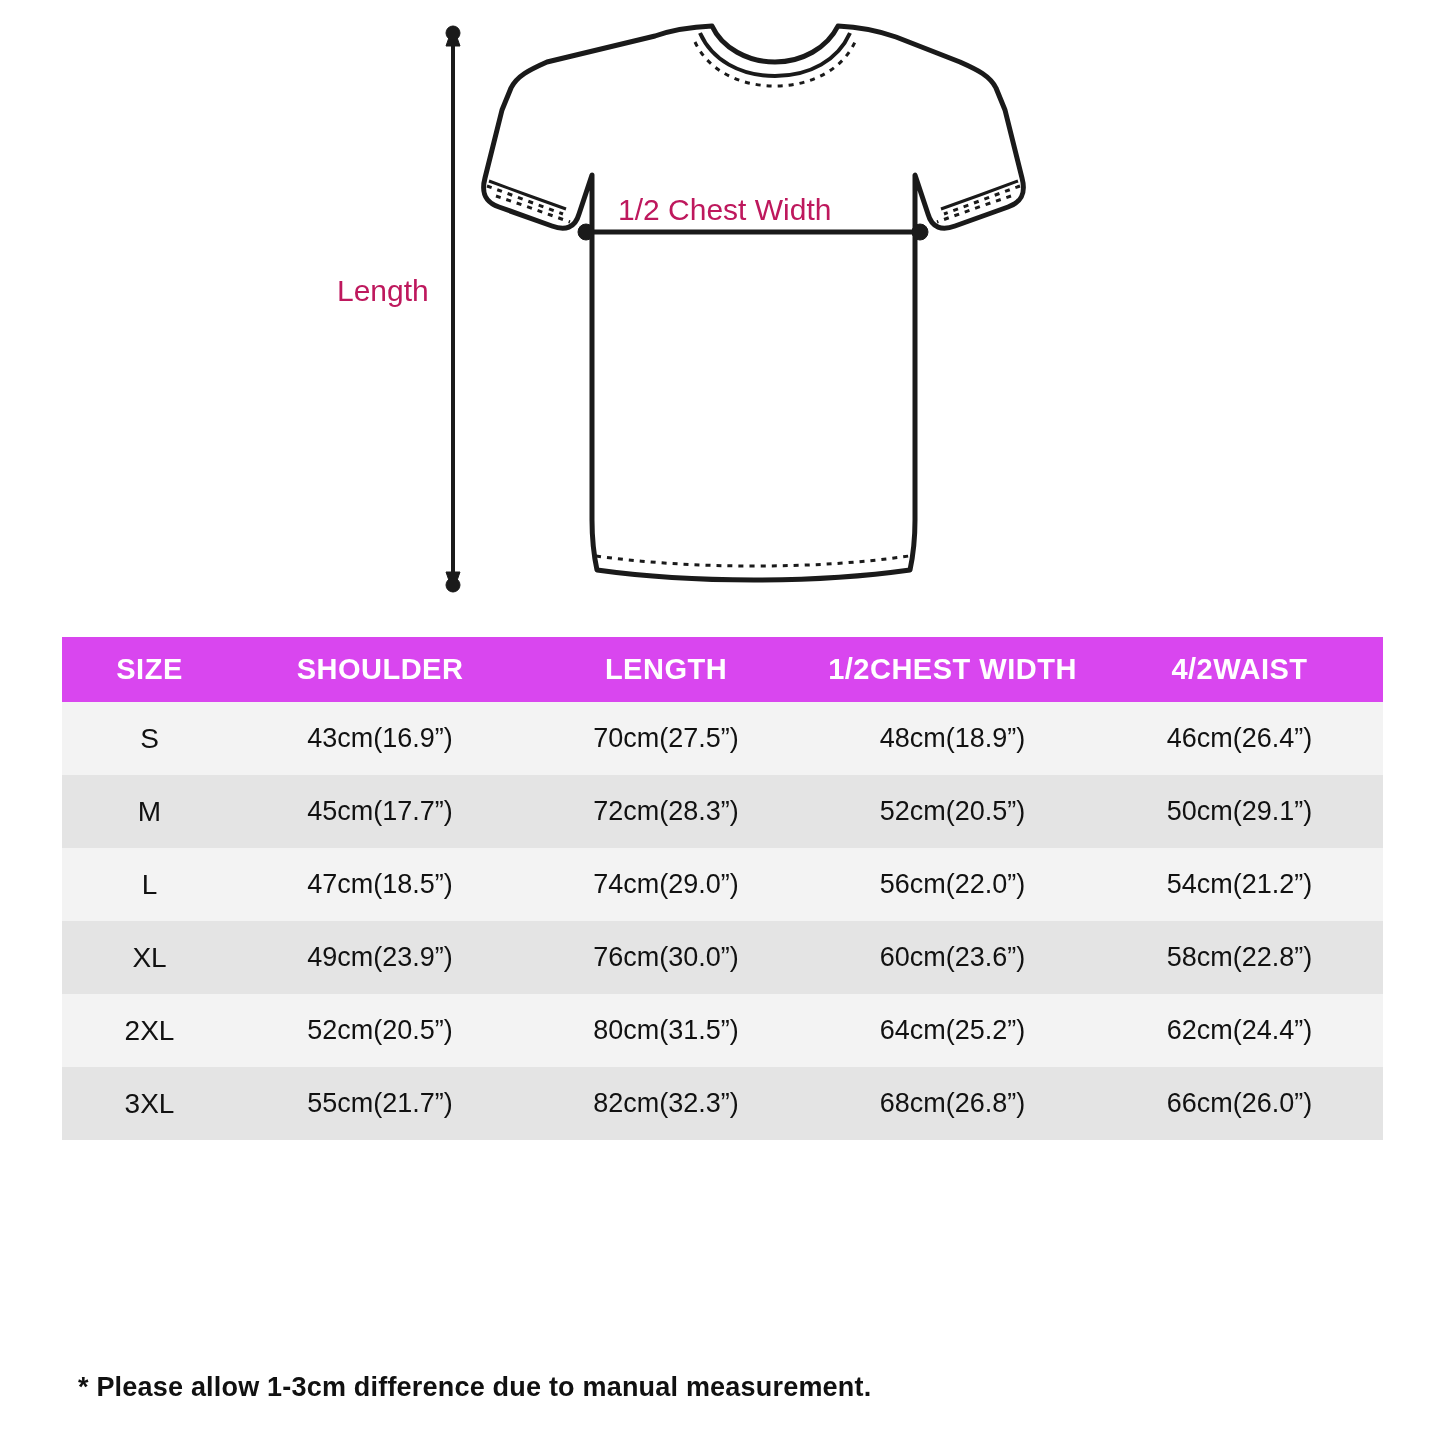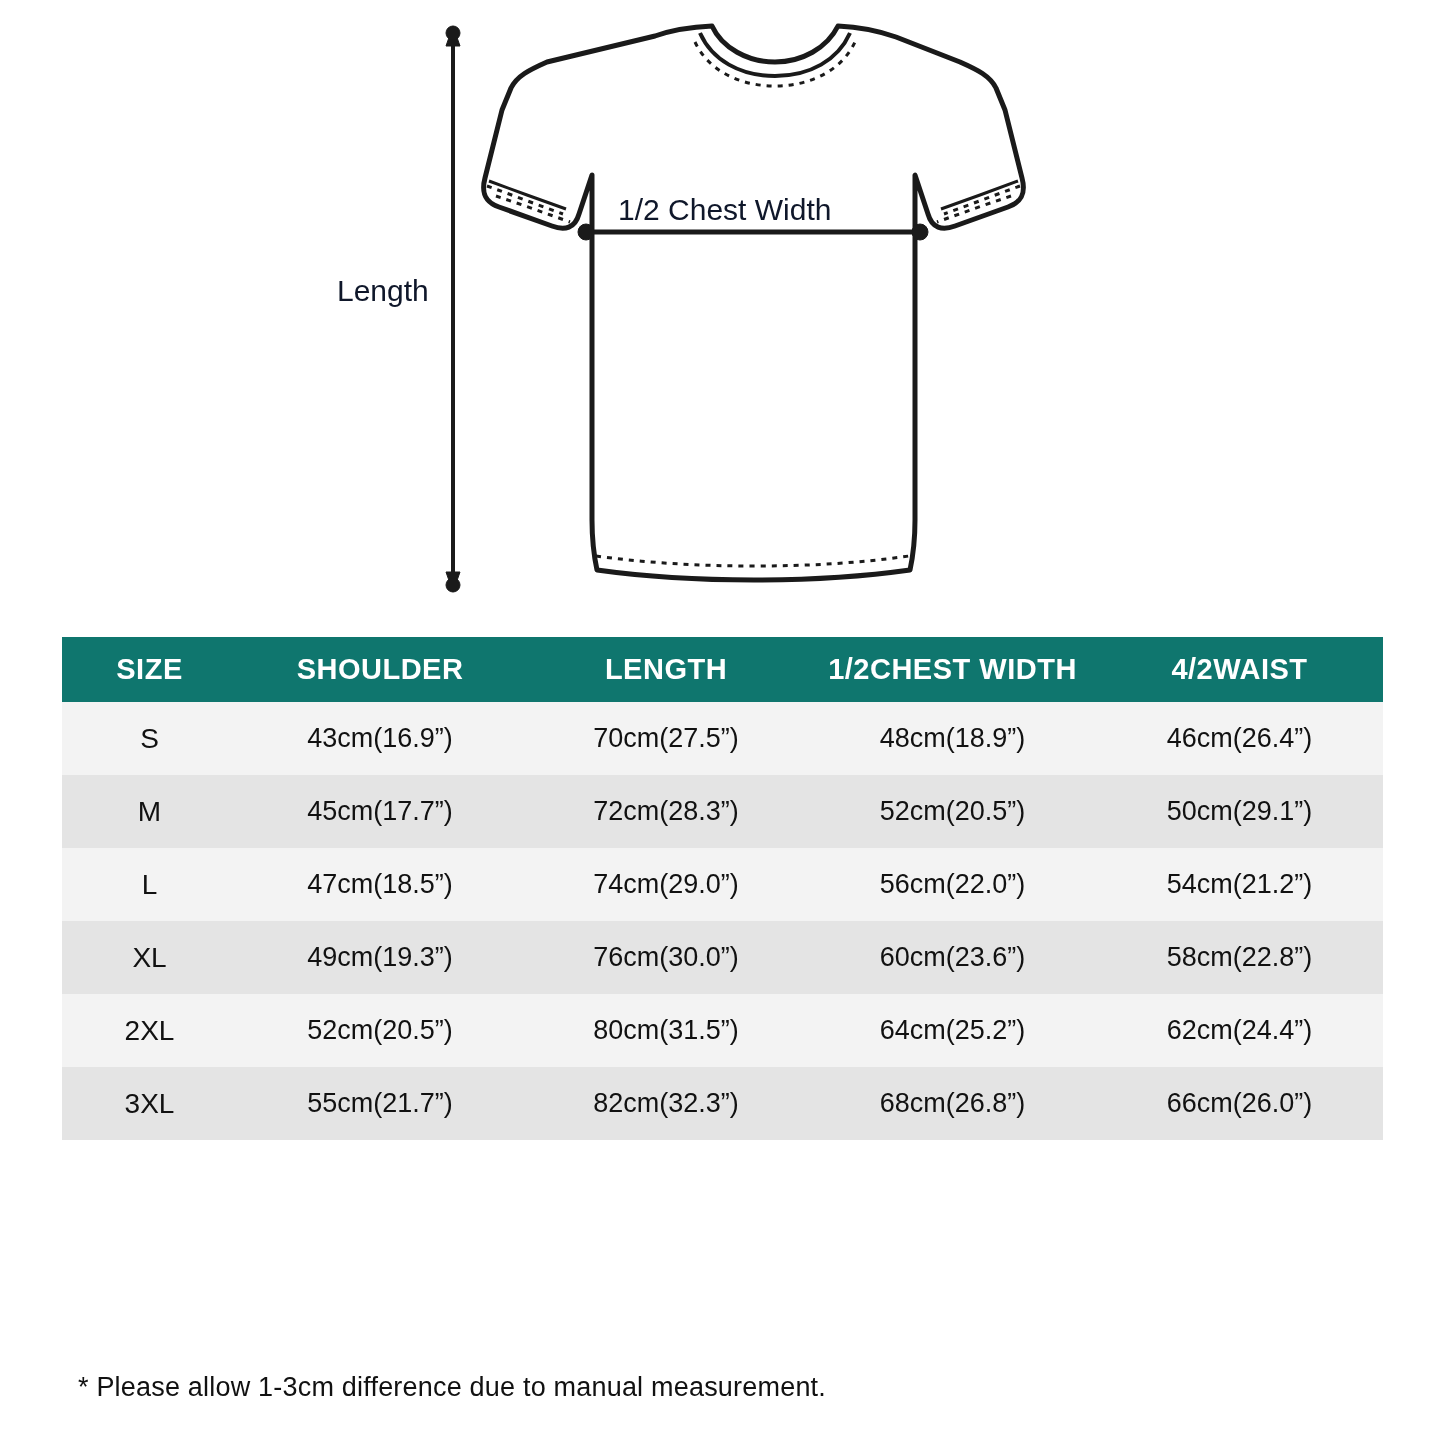--- a/index.html
+++ b/index.html
@@ -25,21 +25,21 @@
     height: 620px;
   }
   #shirt-svg {
     position: absolute;
     left: 0;
     top: 0;
   }
   .dim-label {
     position: absolute;
     font-size: 30px;
-    color: #0f172a;
+    color: #be185d;
     white-space: nowrap;
   }
   #length-label {
     left: 337px;
     top: 274px;
   }
   #chest-label {
     left: 614px;
     top: 193px;
     background: #ffffff;
@@ -52,21 +52,21 @@
     left: 62px;
     top: 637px;
     width: 1321px;
   }
   table.size-table {
     border-collapse: collapse;
     width: 1321px;
     table-layout: fixed;
   }
   table.size-table th {
-    background: #0f766e;
+    background: #d946ef;
     color: #ffffff;
     font-size: 29px;
     font-weight: bold;
     letter-spacing: 0.5px;
     height: 63px;
     vertical-align: middle;
     text-align: center;
     font-family: "Liberation Sans", sans-serif;
   }
   table.size-table td {
@@ -92,21 +92,21 @@
   col.c-sh    { width: 286px; }
   col.c-len   { width: 286px; }
   col.c-chest { width: 287px; }
   col.c-waist { width: 287px; }
 
   #table-note {
     position: absolute;
     left: 78px;
     top: 1372px;
     font-size: 27px;
-    font-weight: normal;
+    font-weight: bold;
     color: #111111;
     letter-spacing: 0.2px;
   }
 </style>
 </head>
 <body>
 
 <div id="diagram-area">
 
   <svg id="shirt-svg" width="1445" height="620" viewBox="0 0 1445 620">
@@ -219,21 +219,21 @@
       </tr>
       <tr class="row-odd">
         <td class="size-cell">L</td>
         <td>47cm(18.5”)</td>
         <td>74cm(29.0”)</td>
         <td>56cm(22.0”)</td>
         <td>54cm(21.2”)</td>
       </tr>
       <tr class="row-even">
         <td class="size-cell">XL</td>
-        <td>49cm(19.3”)</td>
+        <td>49cm(23.9”)</td>
         <td>76cm(30.0”)</td>
         <td>60cm(23.6”)</td>
         <td>58cm(22.8”)</td>
       </tr>
       <tr class="row-odd">
         <td class="size-cell">2XL</td>
         <td>52cm(20.5”)</td>
         <td>80cm(31.5”)</td>
         <td>64cm(25.2”)</td>
         <td>62cm(24.4”)</td>

